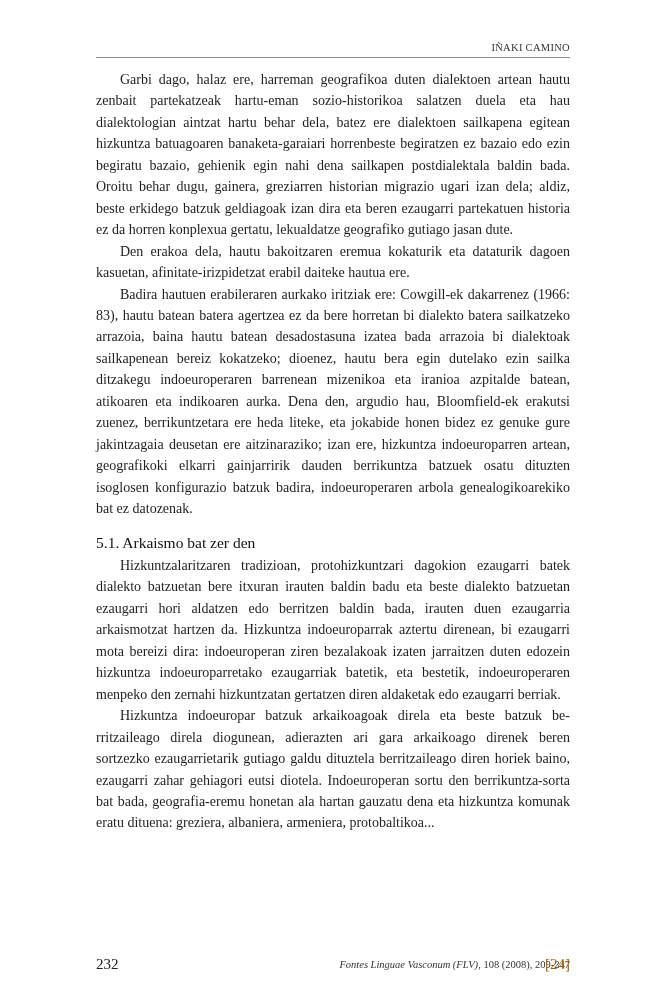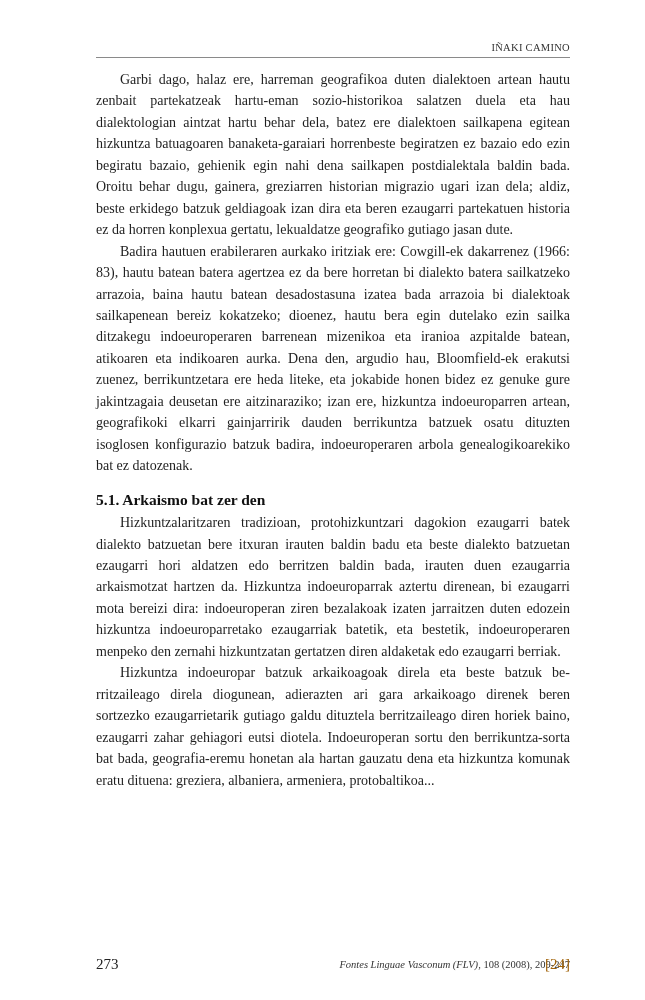--- a/index.html
+++ b/index.html
@@ -8,42 +8,43 @@
   .running-head { position: absolute; top: 42px; left: 96px; width: 474px; text-align: right;
          font-size: 10.5px; letter-spacing: 0.3px; color: #333; }
   .head-rule { position: absolute; top: 57px; left: 96px; width: 474px; height: 0;
          border-top: 1.2px solid #8a8a8a; }
   .body-col { position: absolute; top: 69px; left: 96px; width: 474px; }
   p { margin: 0; font-size: 14px; line-height: 21.45px; text-align: justify;
       text-indent: 24px; hyphens: manual; }
   .section-title { margin: 21px 0 0 0; font-size: 15.5px; line-height: 21.45px; color: #7a7a7a;
       letter-spacing: 0.2px; }
   .subsection-title { margin: 12px 0 2px 0; font-size: 15.5px; line-height: 21.45px;
-      font-weight: bold; color: #111; }
+      font-weight: normal; color: #111; }
   .footer { position: absolute; top: 956px; left: 96px; width: 474px; height: 22px; }
   .folio { position: absolute; left: 0; top: 0; font-size: 15px; color: #222; }
   .journal { position: absolute; left: 0; right: 0; top: 3px; text-align: right;
              font-size: 10.5px; color: #333; }
   .journal i { font-style: italic; }
   .bracket-page { position: absolute; right: 0; top: 0; font-size: 15px; color: #a16207; }
 </style>
 </head>
 <body>
 
 <div class="running-head">IÑAKI CAMINO</div>
 <div class="head-rule"></div>
 
 <div class="body-col">
   <p>Garbi dago, halaz ere, harreman geografikoa duten dialektoen artean hautu zenbait partekatzeak hartu-eman sozio-historikoa salatzen duela eta hau dialektologian aintzat hartu behar dela, batez ere dialektoen sailkapena egitean hizkuntza batuagoaren banaketa-garaiari horrenbeste begiratzen ez bazaio edo ezin begiratu bazaio, gehienik egin nahi dena sailkapen postdia­lektala baldin bada. Oroitu behar dugu, gainera, greziarren historian migra­zio ugari izan dela; aldiz, beste erkidego batzuk geldiagoak izan dira eta be­ren ezaugarri partekatuen historia ez da horren konplexua gertatu, lekualdatze geografiko gutiago jasan dute.</p>
+  <p>Den erakoa dela, hautu bakoitzaren eremua kokaturik eta dataturik da­goen kasuetan, afinitate-irizpidetzat erabil daiteke hautua ere.</p>
   <p>Badira hautuen erabileraren aurkako iritziak ere: Cowgill-ek dakarrenez (1966: 83), hautu batean batera agertzea ez da bere horretan bi dialekto ba­tera sailkatzeko arrazoia, baina hautu batean desadostasuna izatea bada arra­zoia bi dialektoak sailkapenean bereiz kokatzeko; dioenez, hautu bera egin dutelako ezin sailka ditzakegu indoeuroperaren barrenean mizenikoa eta ira­nioa azpitalde batean, atikoaren eta indikoaren aurka. Dena den, argudio hau, Bloomfield-ek erakutsi zuenez, berrikuntzetara ere heda liteke, eta joka­bide honen bidez ez genuke gure jakintzagaia deusetan ere aitzinaraziko; izan ere, hizkuntza indoeuroparren artean, geografikoki elkarri gainjarririk dau­den berrikuntza batzuek osatu dituzten isoglosen konfigurazio batzuk badi­ra, indoeuroperaren arbola genealogikoarekiko bat ez datozenak.</p>
 
   <div class="subsection-title">5.1. Arkaismo bat zer den</div>
 
   <p>Hizkuntzalaritzaren tradizioan, protohizkuntzari dagokion ezaugarri ba­tek dialekto batzuetan bere itxuran irauten baldin badu eta beste dialekto ba­tzuetan ezaugarri hori aldatzen edo berritzen baldin bada, irauten duen ezau­garria arkaismotzat hartzen da. Hizkuntza indoeuroparrak aztertu direnean, bi ezaugarri mota bereizi dira: indoeuroperan ziren bezalakoak izaten jarrai­tzen duten edozein hizkuntza indoeuroparretako ezaugarriak batetik, eta bes­tetik, indoeuroperaren menpeko den zernahi hizkuntzatan gertatzen diren al­daketak edo ezaugarri berriak.</p>
   <p>Hizkuntza indoeuropar batzuk arkaikoagoak direla eta beste batzuk be­rritzaileago direla diogunean, adierazten ari gara arkaikoago direnek beren sortzezko ezaugarrietarik gutiago galdu dituztela berritzaileago diren horiek baino, ezaugarri zahar gehiagori eutsi diotela. Indoeuroperan sortu den be­rrikuntza-sorta bat bada, geografia-eremu honetan ala hartan gauzatu dena eta hizkuntza komunak eratu dituena: greziera, albaniera, armeniera, proto­baltikoa...</p>
 
 </div>
 
 <div class="footer">
-  <span class="folio">273</span>
+  <span class="folio">232</span>
   <span class="journal"><i>Fontes Linguae Vasconum (FLV)</i><span>, 108 (2008), 209-247</span></span>
   <span class="bracket-page">[24]</span>
 </div>
 
 </body></html>

